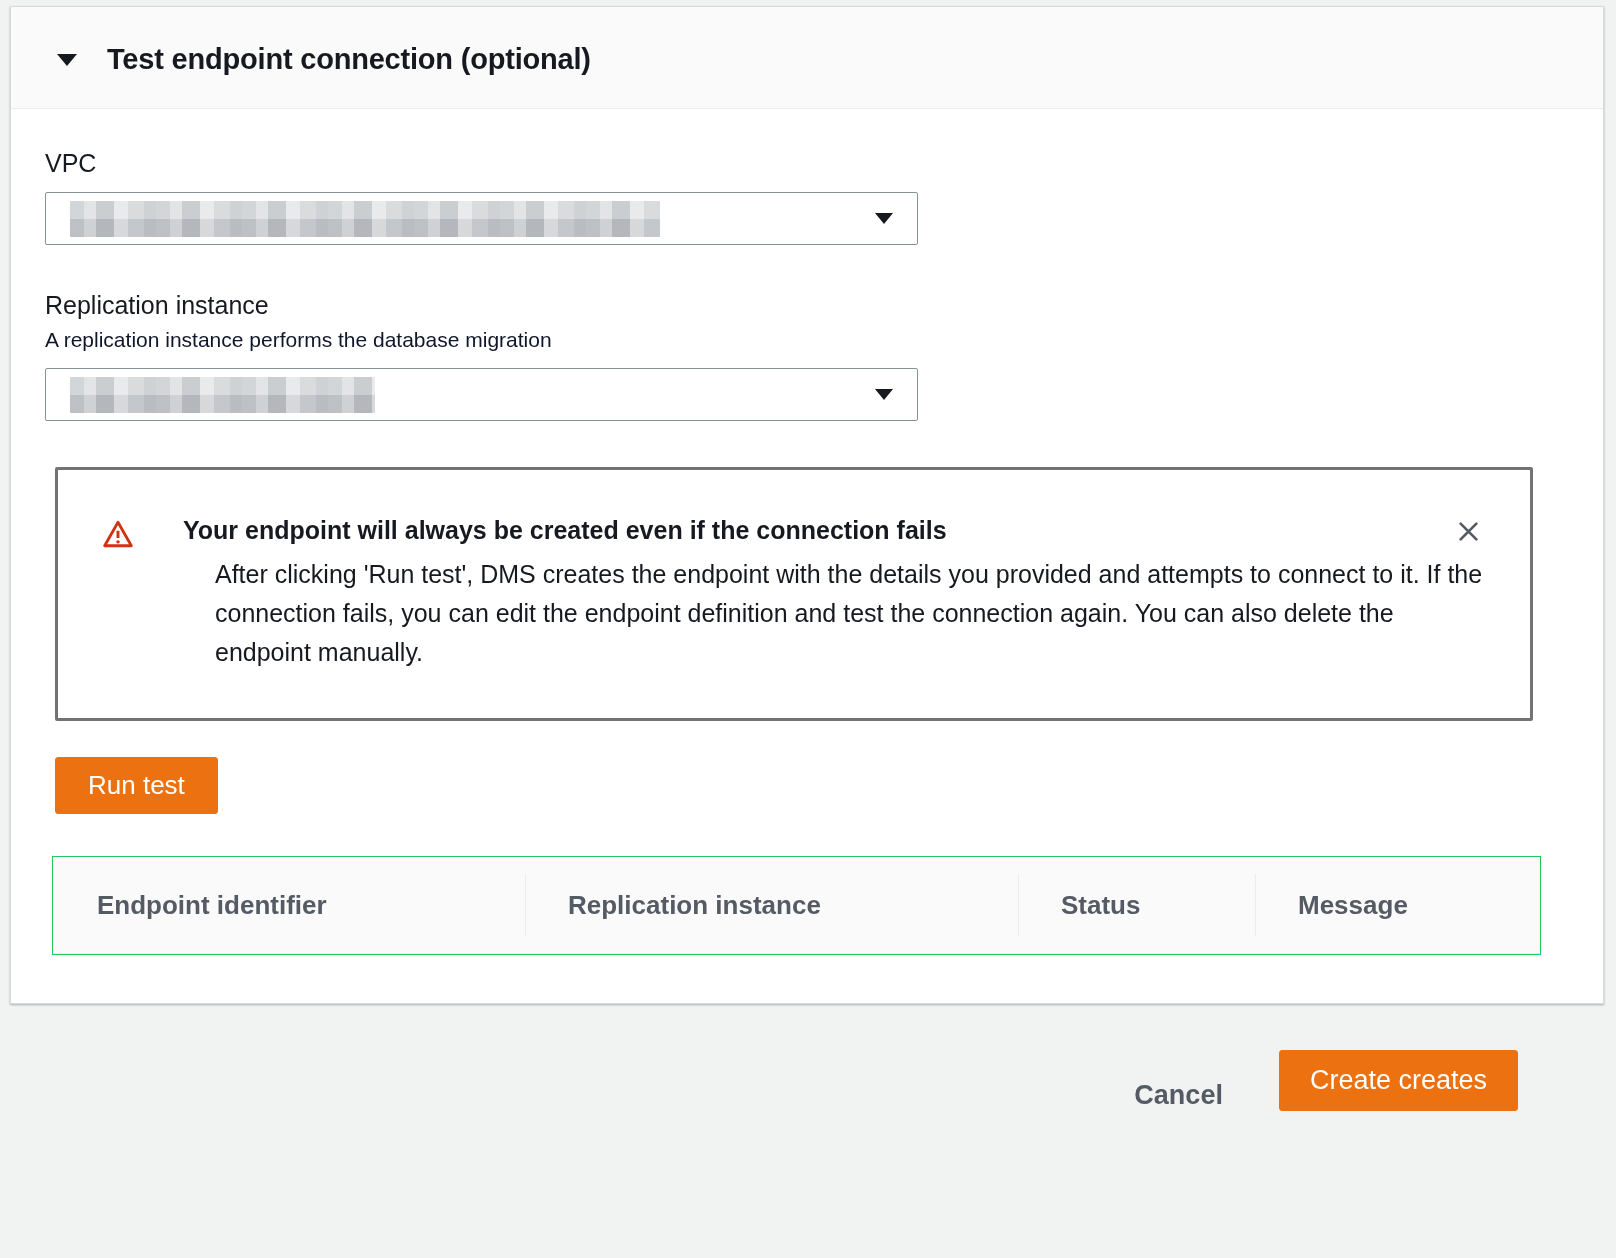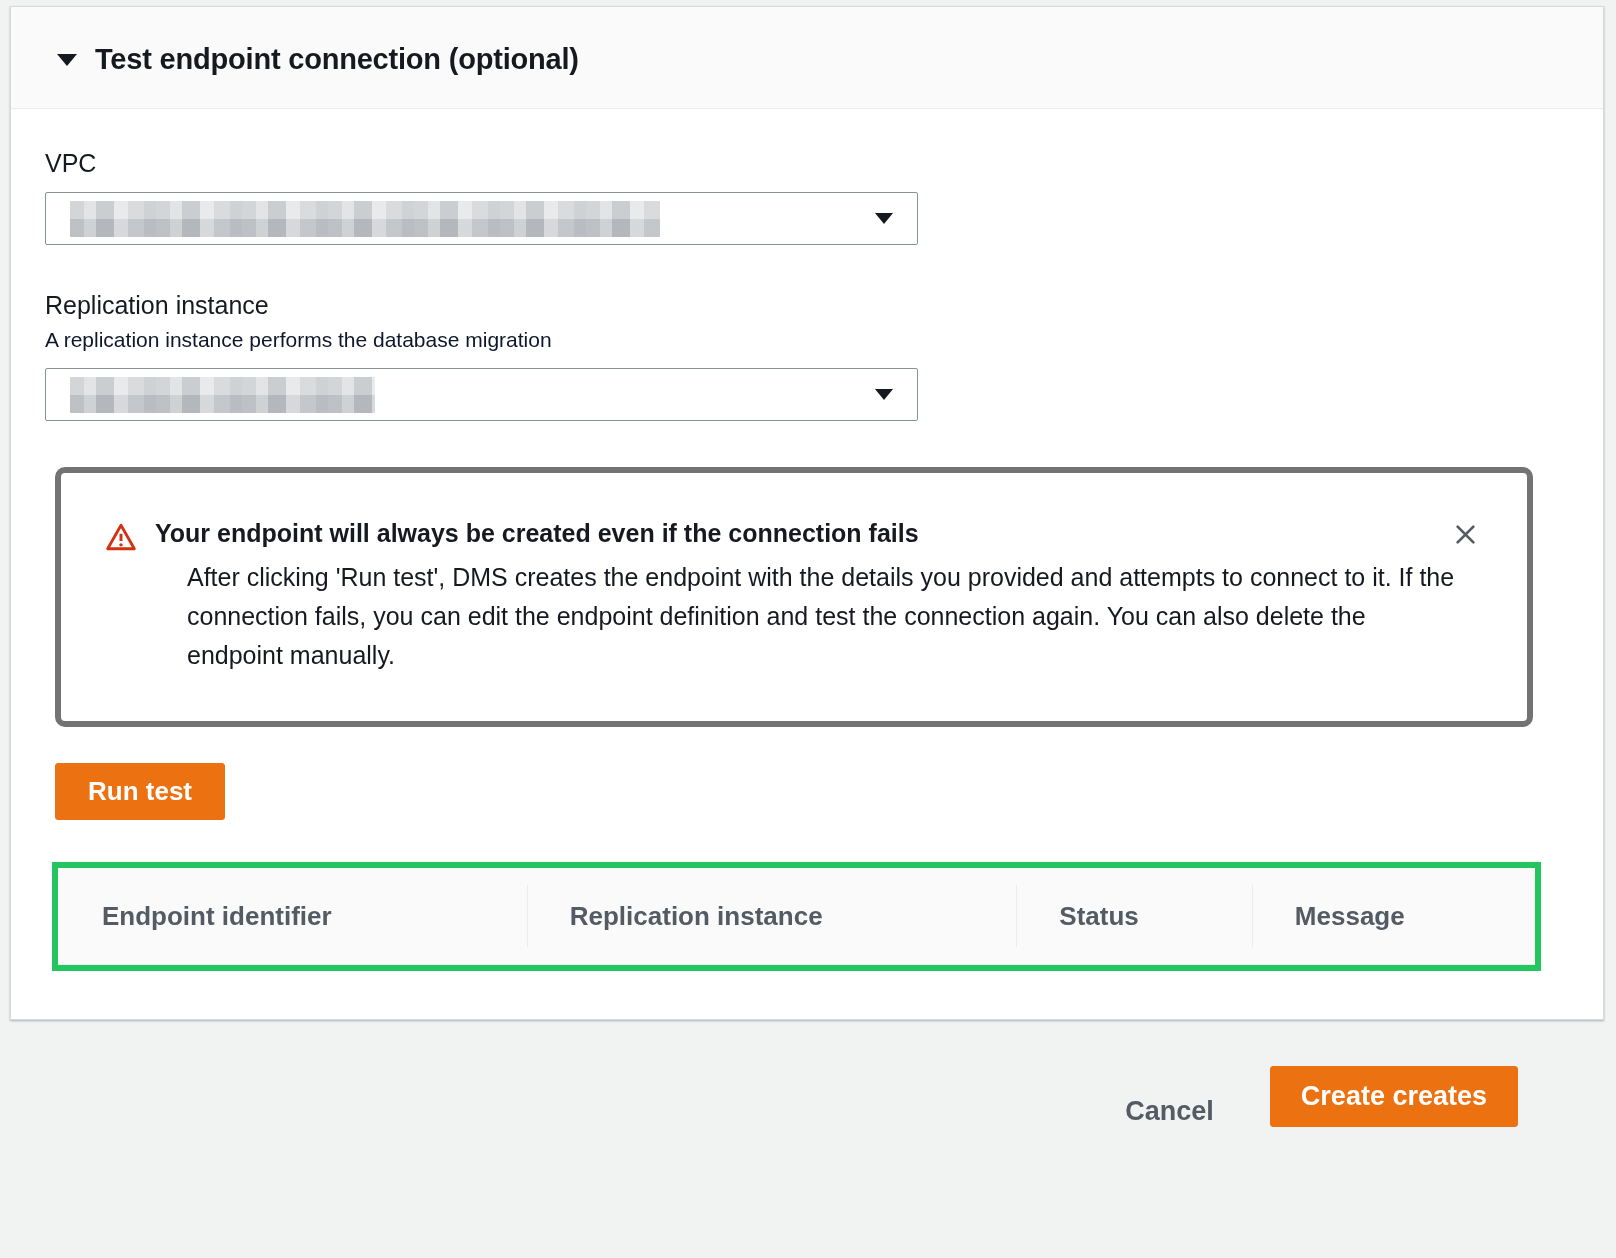--- a/index.html
+++ b/index.html
@@ -16,21 +16,21 @@
     background: #ffffff;
     border: 1px solid #d5dbdb;
     box-shadow: 0 1px 2px rgba(0,28,36,0.3);
   }
   .card-header {
     background: #fafafa;
     border-bottom: 1px solid #eaeded;
     padding: 36px 40px 32px 46px;
     display: flex;
     align-items: center;
-    gap: 18px;
+    gap: 30px;
     cursor: pointer;
   }
   .caret-down {
     width: 0; height: 0;
     border-left: 10px solid transparent;
     border-right: 10px solid transparent;
     border-top: 12px solid #16191f;
     display: inline-block;
   }
   .card-title {
@@ -72,27 +72,28 @@
       repeating-linear-gradient(180deg, rgba(255,255,255,0.22) 0 18px, rgba(110,115,120,0.10) 18px 36px),
       repeating-linear-gradient(90deg, #c7cacd 0 14px, #dadcde 14px 26px, #bcc0c4 26px 44px, #e3e4e6 44px 58px, #ced1d4 58px 74px, #c2c6ca 74px 86px);
   }
   .mosaic-vpc { width: 590px; }
   .mosaic-ri  { width: 305px; }
 
   
   .flash {
     margin: 38px 0 36px 10px;
     width: 1478px;
-    border: 6px solid #737373;
-    border-radius: 10px;
+    border: 3px solid #737373;
+    border-radius: 2px;
     background: #ffffff;
     padding: 46px 40px 46px 44px;
     display: flex;
     align-items: flex-start;
     position: relative;
+    gap: 31px;
   }
   .flash-icon { flex: 0 0 auto; margin-top: 2px; }
   .flash-text { margin-left: 18px; max-width: 1300px; }
   .flash-title {
     font-size: 25px;
     font-weight: bold;
     color: #16191f;
     margin-bottom: 10px;
   }
   .flash-body {
@@ -113,31 +114,31 @@
   }
 
   
   .btn-primary {
     background: #ec7211;
     border: 1px solid #ec7211;
     border-radius: 3px;
     color: #ffffff;
     font-family: "Liberation Sans", sans-serif;
     font-size: 26px;
-    font-weight: bold;
+    font-weight: normal;
     padding: 12px 30px;
     cursor: pointer;
   }
   .run-test-btn { margin-left: 10px; padding: 12px 32px; }
 
   
   .results-table {
     margin: 42px 0 0 7px;
     width: 1489px;
-    border: 6px solid #22c55e;
+    border: 1px solid #22c55e;
     background: #ffffff;
   }
   .table-head {
     display: flex;
     background: #fafafa;
     border-bottom: 1px solid #eaeded;
     height: 97px;
     align-items: center;
   }
   .th {

